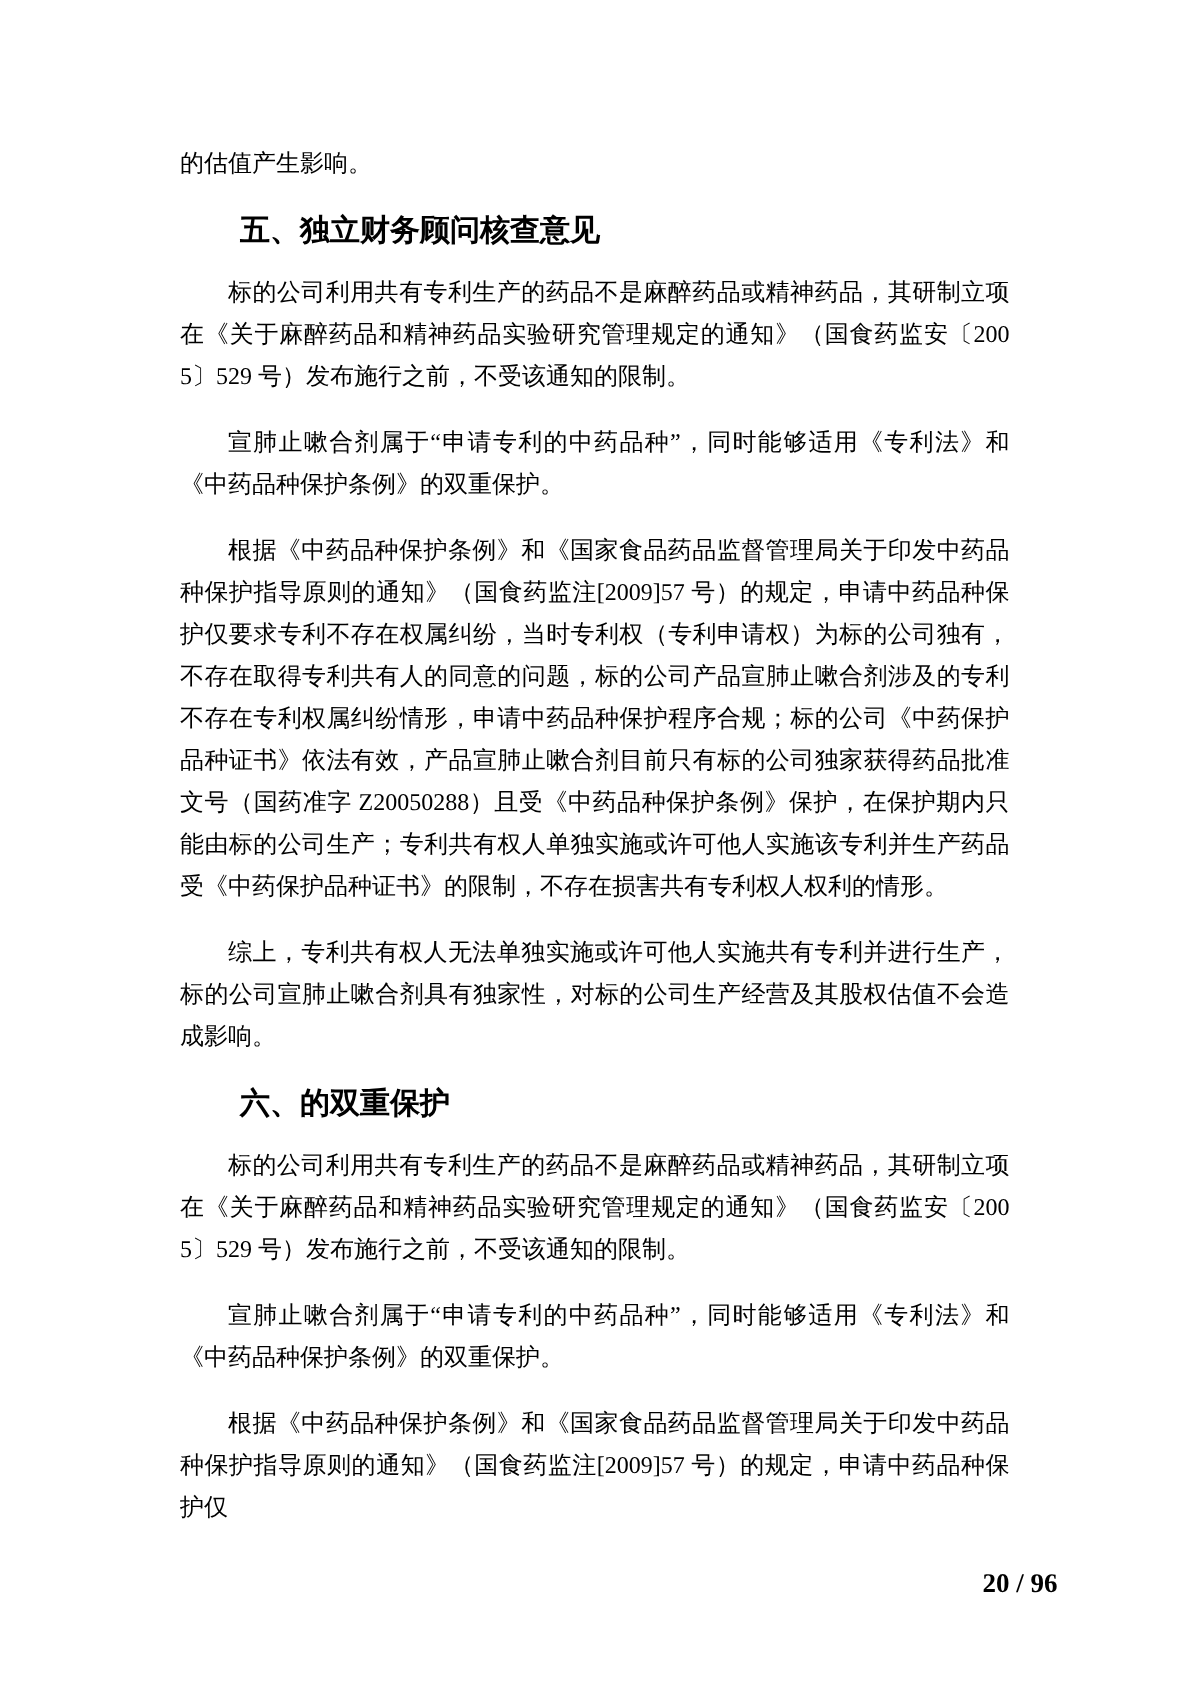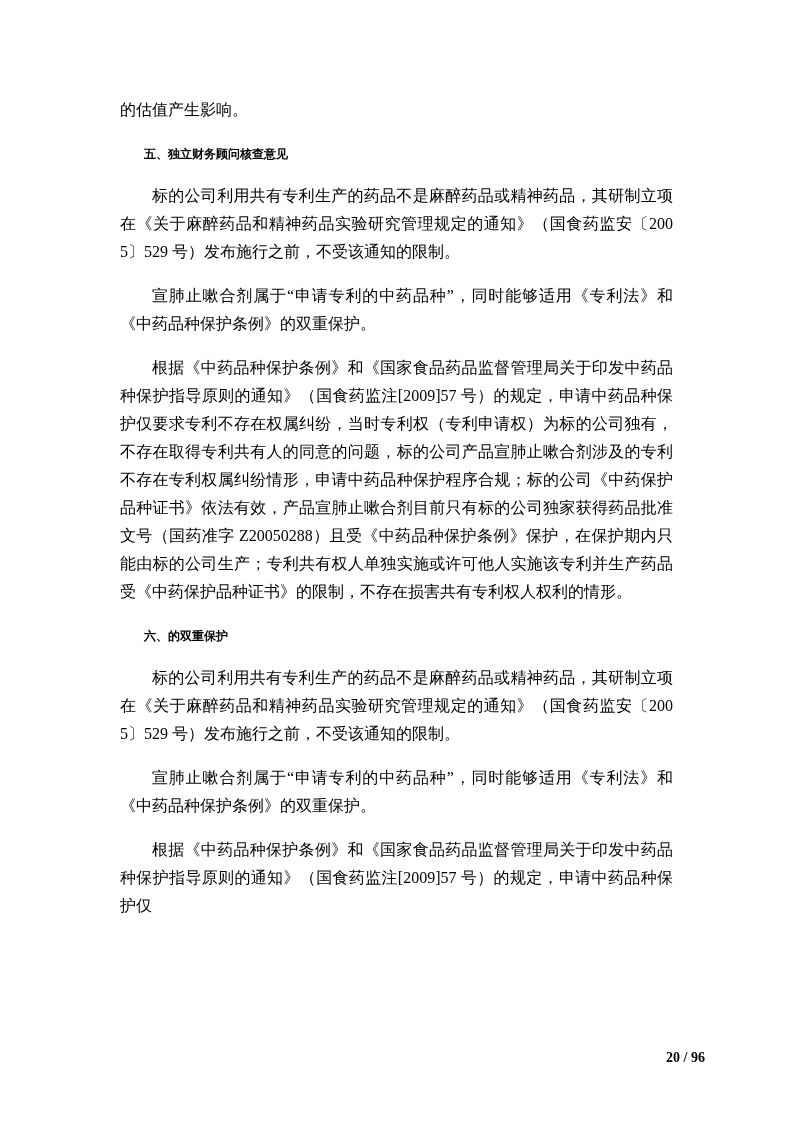--- a/index.html
+++ b/index.html
@@ -26,50 +26,51 @@
     text-align: justify;
     text-indent: 2em;
     word-break: break-all;
   }
   .para.no-indent {
     text-indent: 0;
   }
   .heading {
     margin: 0 0 14px 0;
     line-height: 28px;
-    font-size: 12px;
+    font-size: 20px;
     font-weight: bold;
     text-indent: 2em;
     font-family: Liberation Serif, serif;
   }
   .page-number {
     position: absolute;
     right: 88px;
     bottom: 72px;
-    font-size: 14px;
+    font-size: 18px;
     font-weight: bold;
     font-family: "Liberation Serif", "DejaVu Serif", serif;
     color: #000000;
   }
 </style>
 </head>
 <body>
 
 <div class="page">
 
   <p class="para no-indent">的估值产生影响。</p>
 
   <h2 class="heading">五、独立财务顾问核查意见</h2>
 
   <p class="para">标的公司利用共有专利生产的药品不是麻醉药品或精神药品，其研制立项在《关于麻醉药品和精神药品实验研究管理规定的通知》（国食药监安〔2005〕529 号）发布施行之前，不受该通知的限制。</p>
 
   <p class="para">宣肺止嗽合剂属于“申请专利的中药品种”，同时能够适用《专利法》和《中药品种保护条例》的双重保护。</p>
 
   <p class="para">根据《中药品种保护条例》和《国家食品药品监督管理局关于印发中药品种保护指导原则的通知》（国食药监注[2009]57 号）的规定，申请中药品种保护仅要求专利不存在权属纠纷，当时专利权（专利申请权）为标的公司独有，不存在取得专利共有人的同意的问题，标的公司产品宣肺止嗽合剂涉及的专利不存在专利权属纠纷情形，申请中药品种保护程序合规；标的公司《中药保护品种证书》依法有效，产品宣肺止嗽合剂目前只有标的公司独家获得药品批准文号（国药准字 Z20050288）且受《中药品种保护条例》保护，在保护期内只能由标的公司生产；专利共有权人单独实施或许可他人实施该专利并生产药品受《中药保护品种证书》的限制，不存在损害共有专利权人权利的情形。</p>
 
+  <p class="para">综上，专利共有权人无法单独实施或许可他人实施共有专利并进行生产，标的公司宣肺止嗽合剂具有独家性，对标的公司生产经营及其股权估值不会造成影响。</p>
 
   <h2 class="heading">六、的双重保护</h2>
 
   <p class="para">标的公司利用共有专利生产的药品不是麻醉药品或精神药品，其研制立项在《关于麻醉药品和精神药品实验研究管理规定的通知》（国食药监安〔2005〕529 号）发布施行之前，不受该通知的限制。</p>
 
   <p class="para">宣肺止嗽合剂属于“申请专利的中药品种”，同时能够适用《专利法》和《中药品种保护条例》的双重保护。</p>
 
   <p class="para">根据《中药品种保护条例》和《国家食品药品监督管理局关于印发中药品种保护指导原则的通知》（国食药监注[2009]57 号）的规定，申请中药品种保护仅</p>
 
   <div class="page-number">20 / 96</div>

